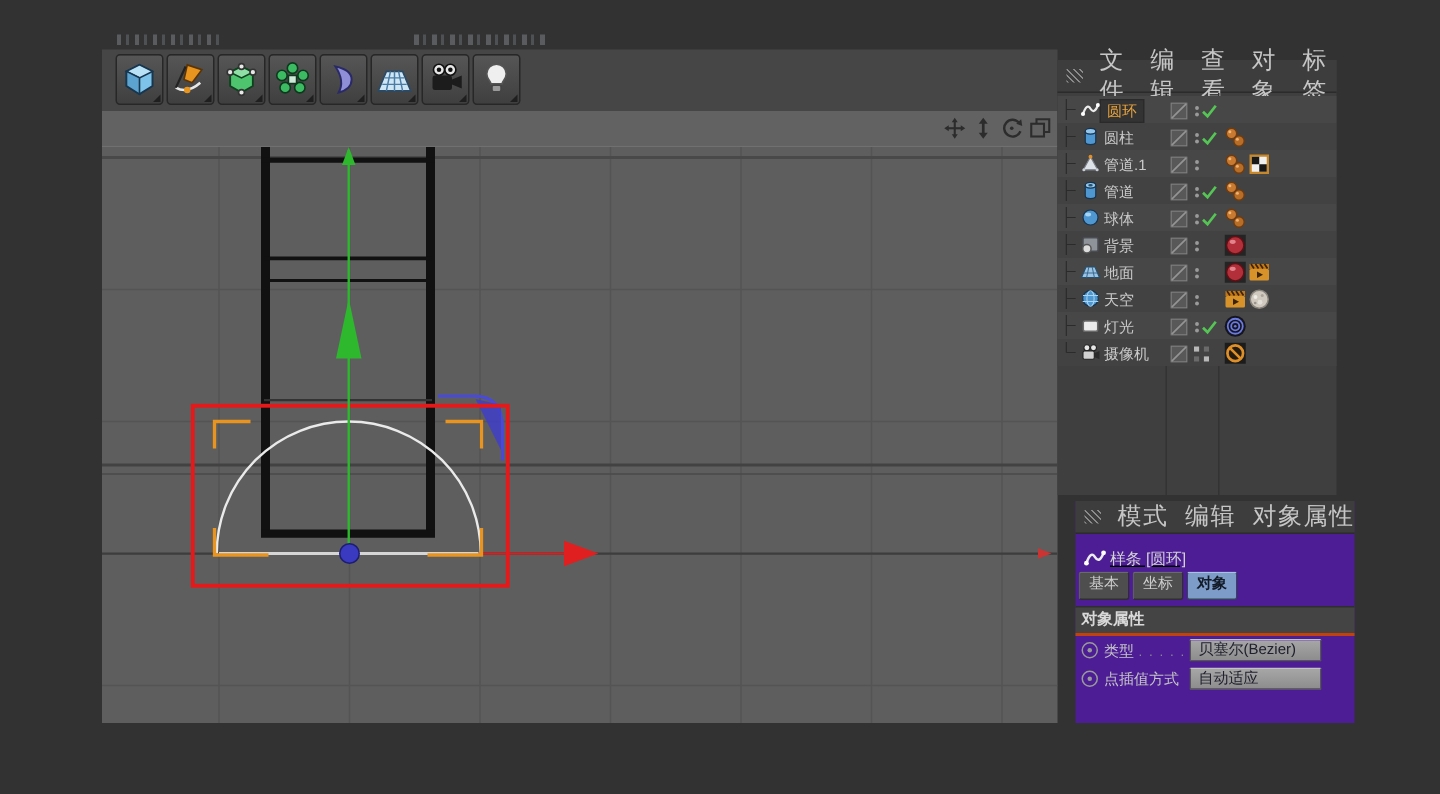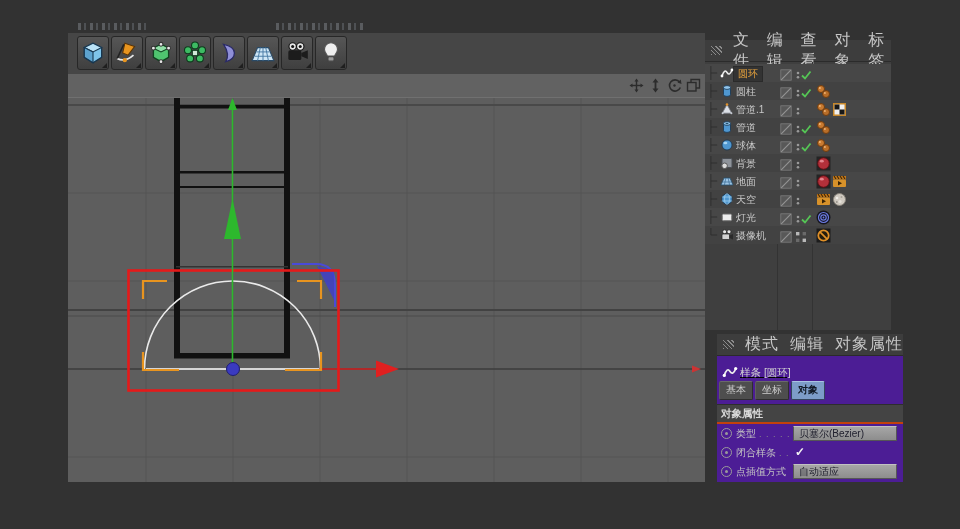--- a/index.html
+++ b/index.html
@@ -53,21 +53,21 @@
        padding:2px 6px 2px 6px;border-radius:2px;cursor:pointer;line-height:11px;}
   .tab.active{background:#7d9cc8;color:#121a26;font-weight:bold;border-color:#33445c;border-top-color:#a9c2e2;}
   #am-section{height:17px;line-height:17px;font-size:10.5px;font-weight:bold;color:#d8d8d8;padding-left:4px;
               background:#444;border-top:1px solid #2e2e2e;border-bottom:2px solid #c2410c;margin-top:4px;}
   .am-row{position:relative;height:19px;display:flex;align-items:center;padding-left:4px;}
   .radio{width:11px;height:11px;border:1.5px solid #9a9a9a;border-radius:50%;box-sizing:border-box;margin-right:4px;flex:none;
          display:flex;align-items:center;justify-content:center;}
   .radio i{width:3px;height:3px;border-radius:50%;background:#9a9a9a;}
   .am-row .plabel{font-size:10px;color:#c4c4c4;white-space:nowrap;}
   .am-row .leader{font-size:9px;color:#8a8a8a;margin-left:3px;letter-spacing:1px;}
-  .dropdown{position:absolute;left:76px;width:104px;height:15px;background:linear-gradient(#a6a6a6,#8d8d8d);
+  .dropdown{position:absolute;left:76px;width:88px;height:15px;background:linear-gradient(#a6a6a6,#8d8d8d);
             border:1px solid #565656;border-top-color:#c2c2c2;border-radius:1px;font-size:10px;color:#20202e;
             line-height:14px;padding-left:5px;box-sizing:border-box;cursor:pointer;white-space:nowrap;overflow:hidden;}
   .checkmark{position:absolute;left:78px;top:2px;color:#f2f2f2;font-size:12px;font-weight:bold;cursor:pointer;}
 </style>
 </head>
 <body>
 
 <div id="stage">
 
   <div class="abs menu-smudge" style="left:78px;top:23px;width:68px;"></div>
@@ -568,27 +568,19 @@
             <i></i>
           </span>
           <span class="plabel">类型</span>
           <span class="leader">. . . . .</span>
           <div class="dropdown">贝塞尔(Bezier)</div>
         </div>
         <div class="am-row">
           <span class="radio">
             <i></i>
           </span>
-          <span class="plabel">闭合样条</span>
-          <span class="leader">. .</span>
-          <span class="checkmark">✓</span>
-        </div>
-        <div class="am-row">
-          <span class="radio">
-            <i></i>
-          </span>
           <span class="plabel">点插值方式</span>
           <div class="dropdown">自动适应</div>
         </div>
       </div>
   </div>
 
 </div>
 
 </body></html>

